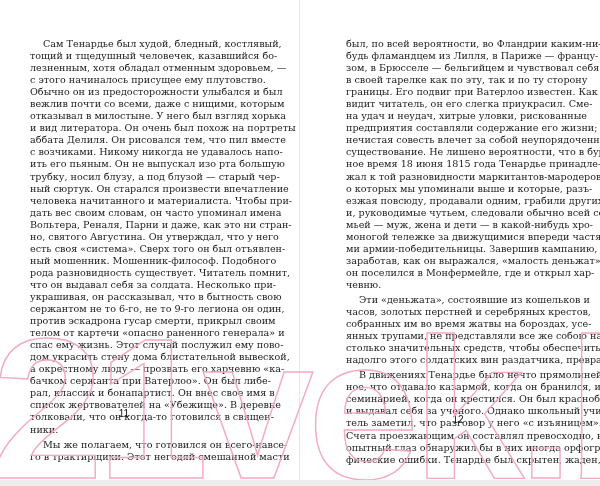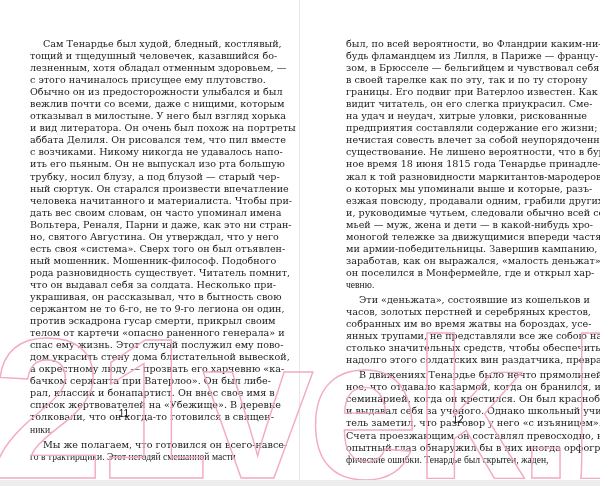--- a/index.html
+++ b/index.html
@@ -56,21 +56,20 @@
     .line {
       display: block;
       white-space: nowrap;
       text-align: justify;
       text-align-last: justify;
       height: 12.05px;
       overflow: visible;
     }
     .line.last {
       text-align-last: left;
-      font-family: Liberation Serif, serif;
     }
     .line.indent {
       padding-left: 13px;
     }
     .para-gap {
       height: 3px;
     }
     .page-number {
       position: absolute;
       top: 408px;

